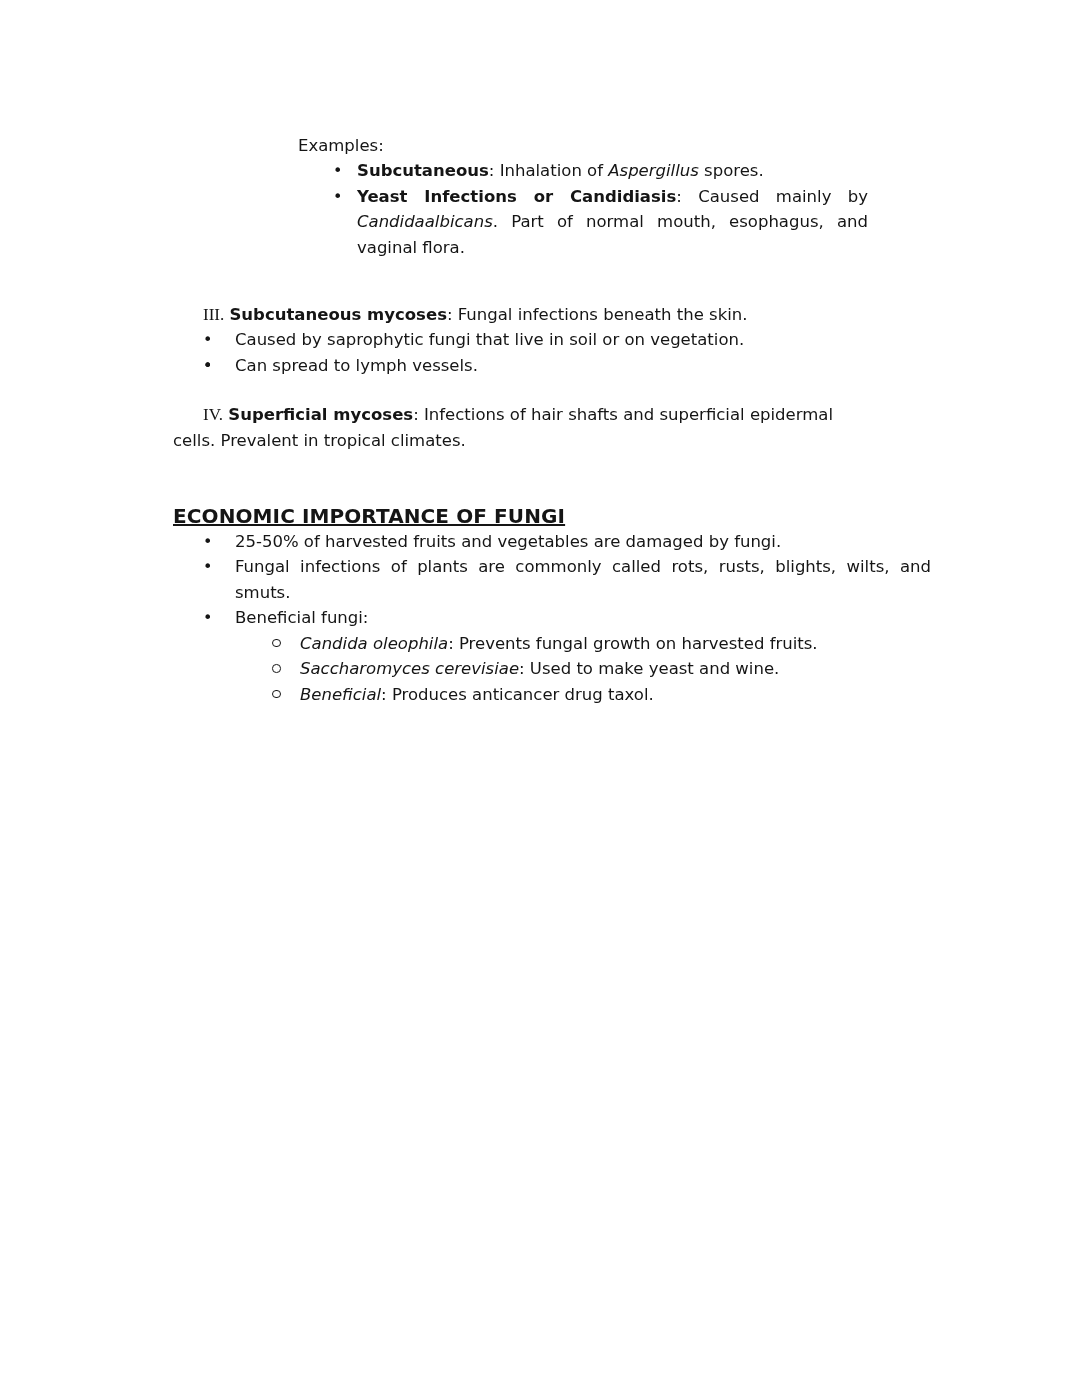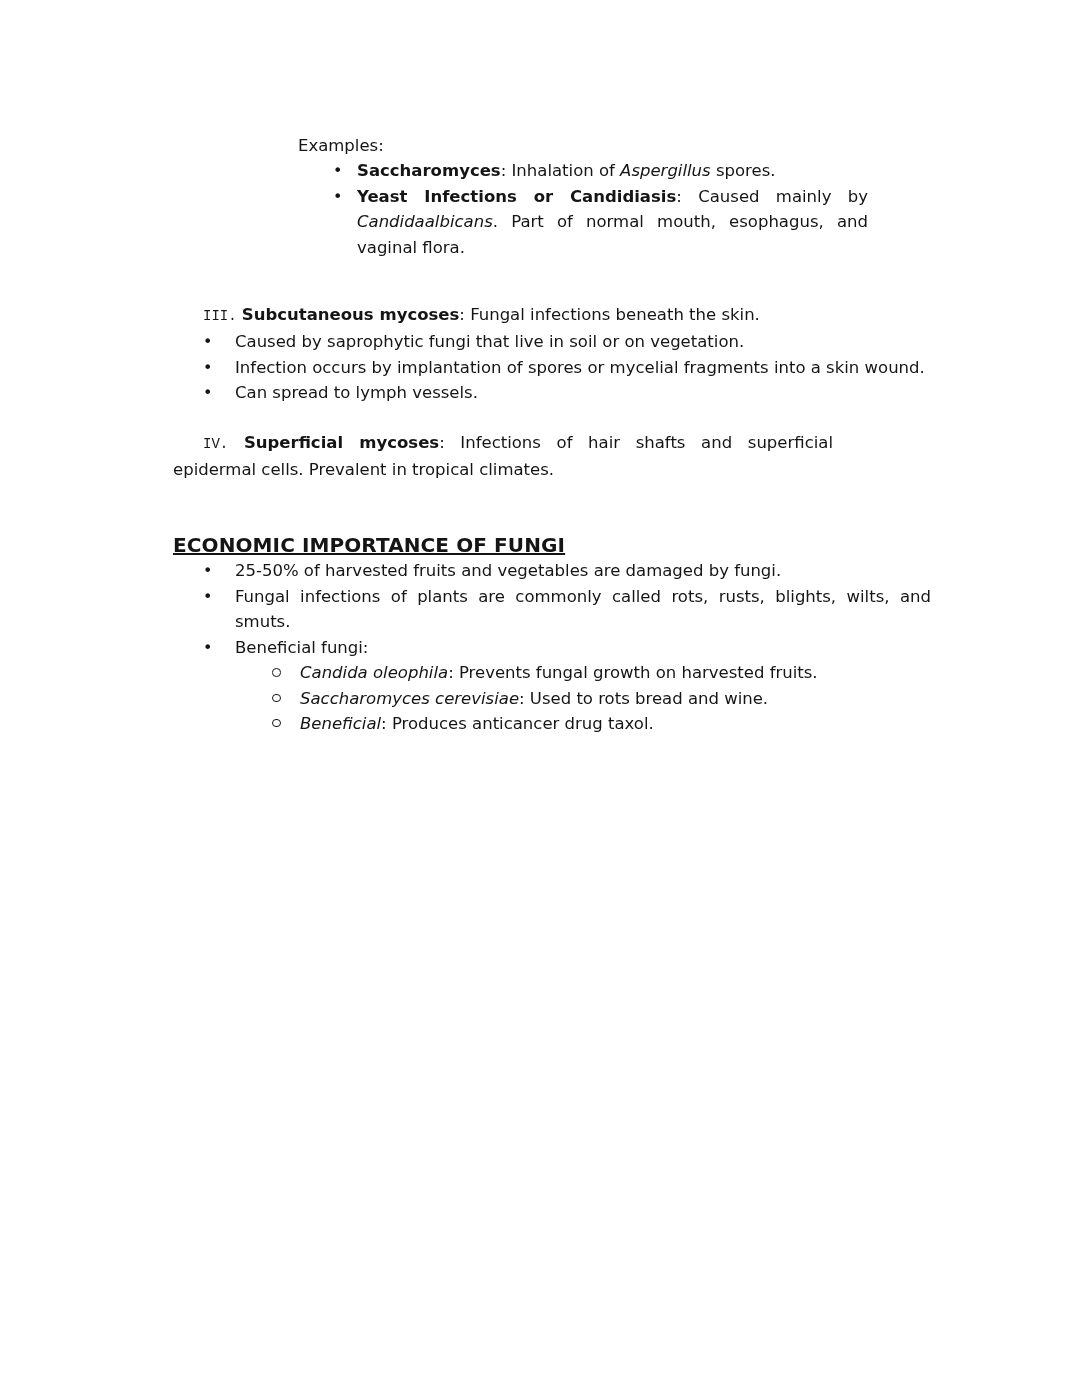--- a/index.html
+++ b/index.html
@@ -18,21 +18,21 @@
   }
   .content {
     position: absolute;
     left: 173px;
     top: 133px;
     width: 758px;
   }
   ul { list-style: none; }
   .b { font-weight: bold; }
   .i { font-style: italic; }
-  .serif { font-family: Liberation Mono, monospace; font-size: 14px; }
+  .serif { font-family: Liberation Serif, serif; font-size: 17px; }
 
   
   .examples-block { margin-left: 125px; width: 570px; margin-bottom: 42px; }
   .ex-list > li { position: relative; padding-left: 59px; text-align: justify; }
   .ex-list .bullet { position: absolute; left: 35px; top: 0; }
 
   
   .main-list > li { position: relative; padding-left: 62px; text-align: justify; }
   .main-list > li > .bullet { position: absolute; left: 30px; top: 0; }
 
@@ -75,39 +75,38 @@
 <body>
 
 <div class="page">
   <div class="content">
 
     <section class="examples-block">
       <p>Examples:</p>
       <ul class="ex-list">
         <li>
           <span class="bullet">•</span>
-          <span><span class="b">Saccharomyces</span><span>: Inhalation of </span><span class="i">Aspergillus</span><span> spores.</span></span>
+          <span><span class="b">Subcutaneous</span><span>: Inhalation of </span><span class="i">Aspergillus</span><span> spores.</span></span>
         </li>
         <li>
           <span class="bullet">•</span>
           <span><span class="b">Yeast Infections or Candidiasis</span><span>: Caused mainly by </span><span class="i">Candidaalbicans</span><span>. Part of normal mouth, esophagus, and vaginal flora.</span></span>
         </li>
       </ul>
     </section>
 
     <section class="sec-iii">
       <p class="num-heading"><span class="serif">III.</span><span> </span><span class="b">Subcutaneous mycoses</span><span>: Fungal infections beneath the skin.</span></p>
       <ul class="main-list">
         <li>
           <span class="bullet">•</span>
           <span><span>Caused by saprophytic fungi that live in soil or on vegetation.</span></span>
         </li>
         <li>
           <span class="bullet">•</span>
-          <span><span>Infection occurs by implantation of spores or mycelial fragments into a skin wound.</span></span>
         </li>
         <li>
           <span class="bullet">•</span>
           <span><span>Can spread to lymph vessels.</span></span>
         </li>
       </ul>
     </section>
 
     <p class="iv-para"><span class="serif">IV.</span><span>  </span><span class="b">Superficial mycoses</span><span>: Infections of hair shafts and superficial epidermal cells. Prevalent in tropical climates.</span></p>
 
@@ -125,21 +124,21 @@
         <li>
           <span class="bullet">•</span>
           <span><span>Beneficial fungi:</span></span>
           <ul class="sub-list">
             <li>
               <span class="circle-marker"></span>
               <span><span class="i">Candida oleophila</span><span>: Prevents fungal growth on harvested fruits.</span></span>
             </li>
             <li>
               <span class="circle-marker"></span>
-              <span><span class="i">Saccharomyces cerevisiae</span><span>: Used to rots bread and wine.</span></span>
+              <span><span class="i">Saccharomyces cerevisiae</span><span>: Used to make yeast and wine.</span></span>
             </li>
             <li>
               <span class="circle-marker"></span>
               <span><span class="i">Beneficial</span><span>: Produces anticancer drug taxol.</span></span>
             </li>
           </ul>
         </li>
       </ul>
     </section>
 

